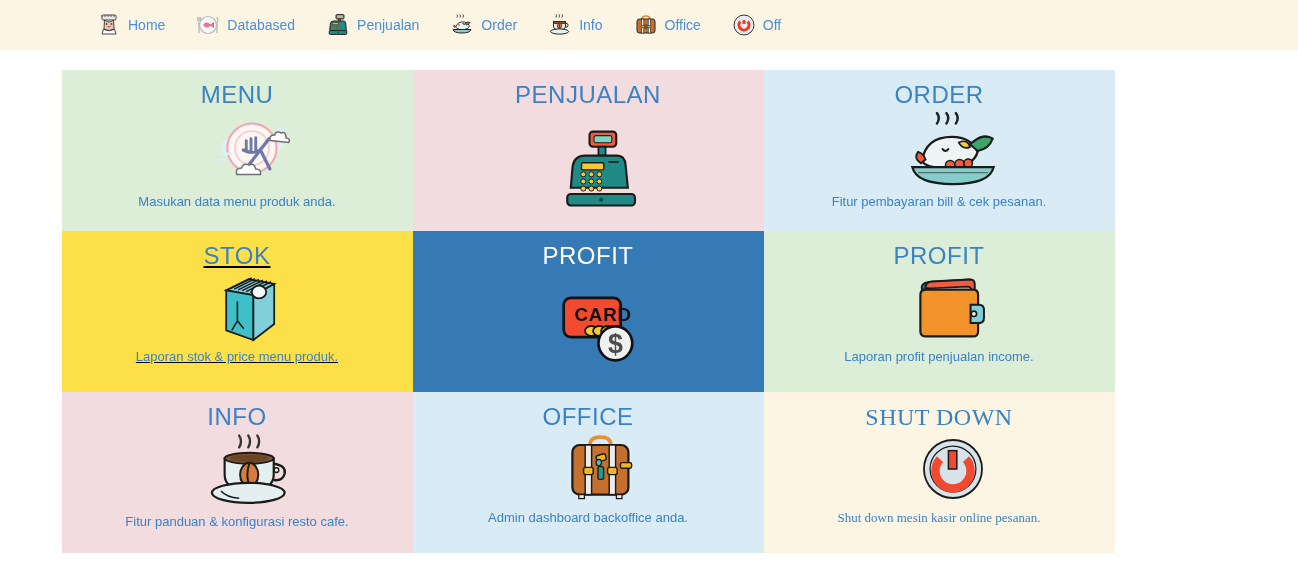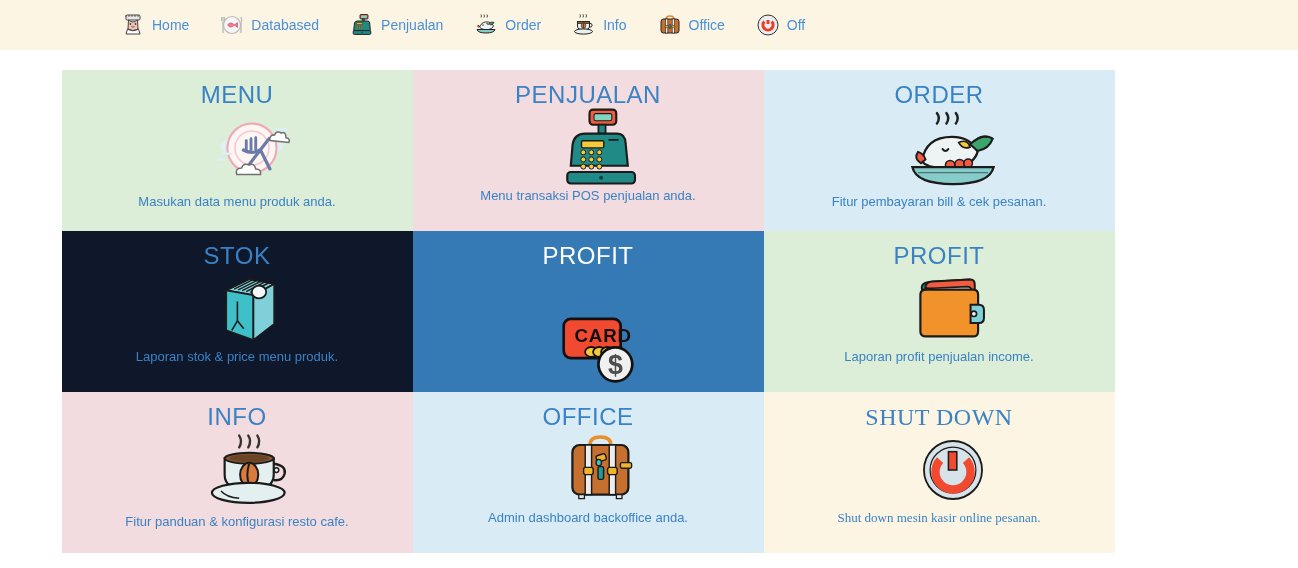--- a/index.html
+++ b/index.html
@@ -10,21 +10,21 @@
     font-family: "Liberation Sans", sans-serif;
     overflow: hidden;
   }
 
   
   .navbar {
     height: 50px;
     background: #fdf5e4;
     display: flex;
     align-items: center;
-    padding-left: 120px;
+    padding-left: 96px;
     gap: 30px;
   }
   .nav-item {
     display: flex;
     align-items: center;
     gap: 6px;
     text-decoration: none;
     cursor: pointer;
     line-height: 1;
   }
@@ -64,21 +64,21 @@
     font-size: 24px;
     font-weight: 400;
     color: #3b82c4;
     letter-spacing: 0.5px;
     line-height: 1.1;
     margin: 0;
   }
   .tile-icon {
     flex: 1 1 auto;
     display: flex;
-    align-items: flex-end;
+    align-items: center;
     justify-content: center;
     width: 100%;
     margin-top: -2px;
     padding-left: 28px;
   }
   .tile-icon svg { display: block; }
   .tile-caption {
     font-size: 13px;
     color: #3b82c4;
     padding-bottom: 27px;
@@ -255,21 +255,20 @@
               <circle cx="43" cy="60" r="2.8"></circle>
               <circle cx="52" cy="60" r="2.8"></circle>
             <circle cx="34" cy="68" r="2.8"></circle>
               <circle cx="43" cy="68" r="2.8"></circle>
               <circle cx="52" cy="68" r="2.8"></circle>
           </g>
           <rect x="16" y="74" width="76" height="13" rx="4" fill="#1f8a86" stroke="#1b1b1b" stroke-width="2.4"></rect>
           <circle cx="54" cy="80.5" r="2.2" fill="#0d3f3d"></circle>
         </svg>
       </div>
-      <div class="tile-caption">Menu transaksi POS penjualan anda.</div>
     </div>
 
     <div class="tile" style="background:#d9ecf6;">
       <div class="tile-title">ORDER</div>
       <div class="tile-icon">
         <svg viewBox="0 0 110 92" width="104" height="88">
           <g stroke="#222" stroke-width="2.6" fill="none" stroke-linecap="round">
             <path d="M38 18 q4-6 0-11"></path>
             <path d="M48 18 q4-6 0-11"></path>
             <path d="M58 18 q4-6 0-11"></path>
@@ -285,21 +284,21 @@
               <circle cx="62" cy="61" r="5"></circle>
               <circle cx="71" cy="60" r="4.5"></circle>
           </g>
           <path d="M12 64 h86 q-4 18 -43 18 q-39 0-43-18z" fill="#86ccca" stroke="#1b1b1b" stroke-width="2.4"></path>
           <path d="M18 70 h74" stroke="#1b1b1b" stroke-width="1.4" opacity="0.5"></path>
         </svg>
       </div>
       <div class="tile-caption">Fitur pembayaran bill &amp; cek pesanan.</div>
     </div>
 
-    <div class="tile" style="background:#0f172a;">
+    <div class="tile" style="background:#fde047;text-decoration:underline;">
       <div class="tile-title">STOK</div>
       <div class="tile-icon">
         <svg viewBox="0 0 110 92" width="88" height="82">
           <path d="M24 24 L52 10 L84 16 L58 30z" fill="#7fd0d8" stroke="#1b1b1b" stroke-width="2.2"></path>
           <g stroke="#1b1b1b" stroke-width="1.8">
             <path d="M29 21.5 L56 8.5"></path>
               <path d="M34 22.5 L60 9.4"></path>
               <path d="M39 23.4 L65 10.3"></path>
             <path d="M44 24.4 L70 11.3"></path>
               <path d="M49 25.4 L75 12.2"></path>

